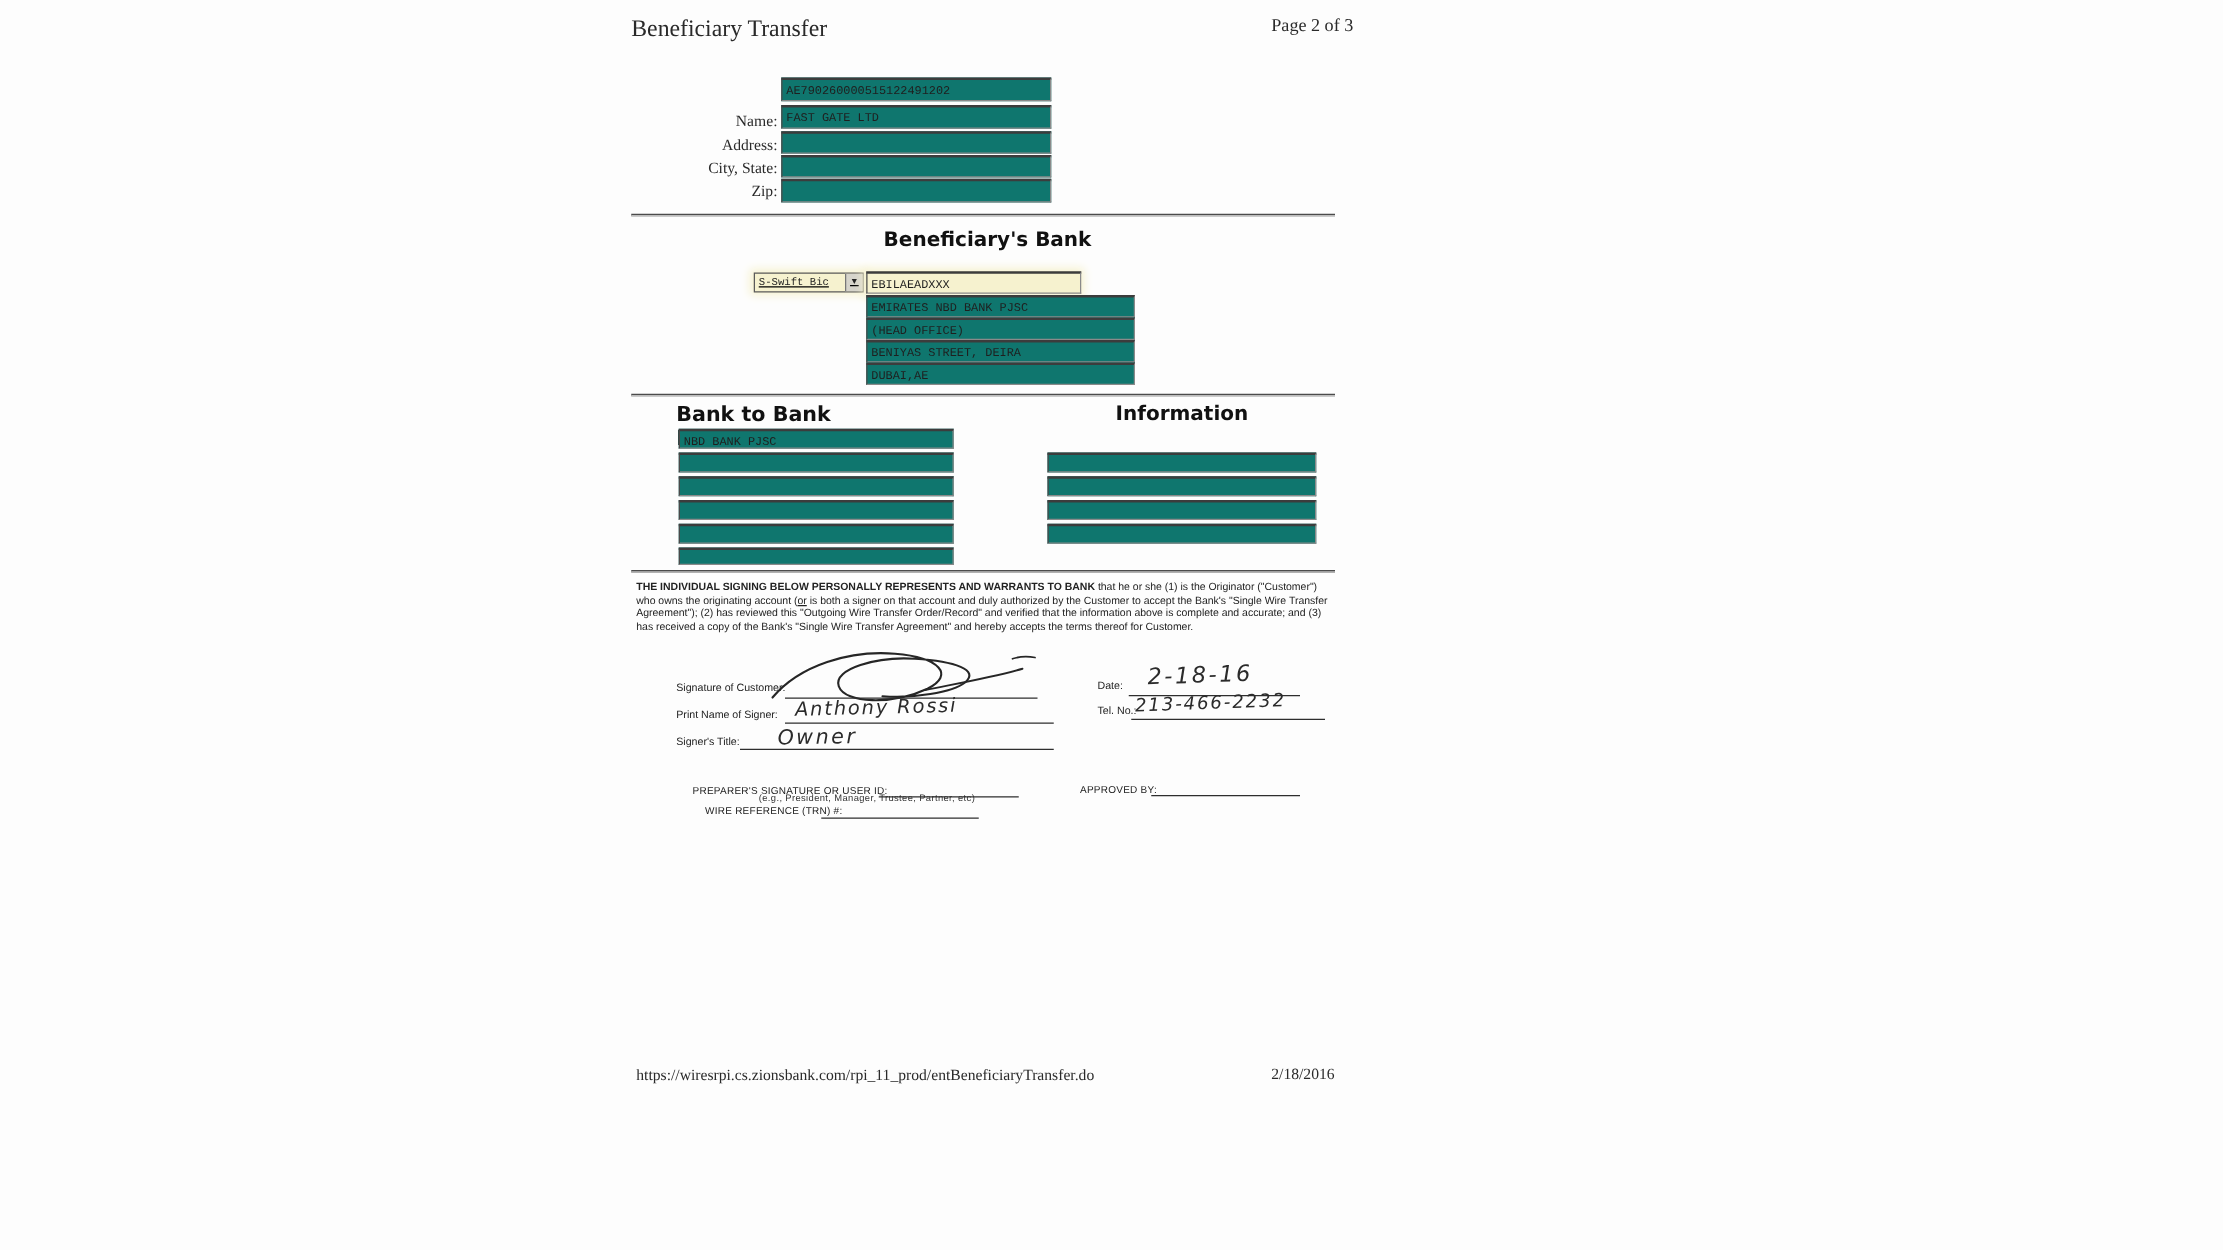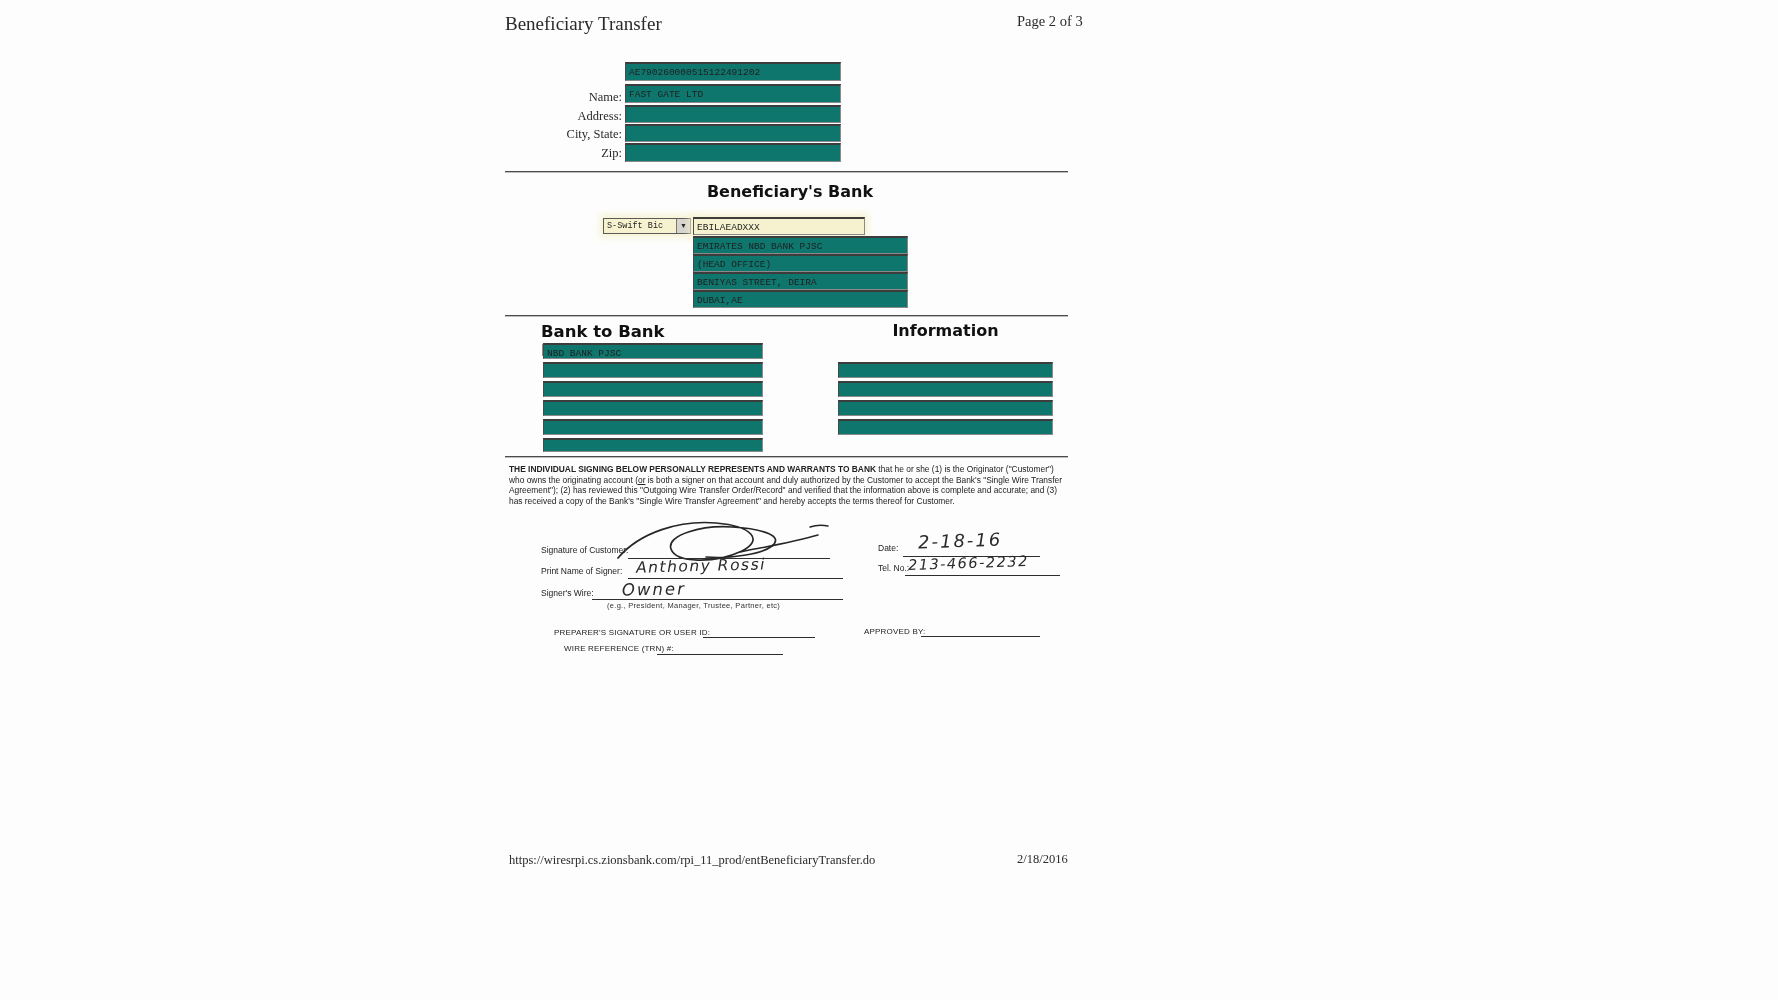--- a/index.html
+++ b/index.html
@@ -13,21 +13,21 @@
   .fieldbox .val { font-family:"Liberation Mono","DejaVu Sans Mono",monospace; font-size:9.5px; line-height:15px; padding:1px 0 0 3px; color:#1f1f1f; white-space:nowrap; overflow:hidden; }
   .label-r { text-align:right; font-size:12.5px; }
   .divider { height:2px; background:#4b4b4b; border-bottom:1px solid #bdbdbd; }
   .hline { height:1px; background:#2e2e2e; }
   .smalllabel { font-size:8.5px; color:#222; }
   .tinylabel { font-size:7.5px; color:#333; letter-spacing:0.3px; }
   .caps { font-size:8px; color:#222; letter-spacing:0.2px;padding-left:13px; }
   .hand { font-family:"DejaVu Sans", sans-serif; font-style:italic; color:var(--hand); white-space:nowrap; }
   .para { font-size:8.4px; line-height:10.6px; color:#222; text-align:left; }
   .hl { background:var(--highlight); box-shadow:0 0 7px 3px var(--highlight); }
-  .ddl { display:flex; align-items:flex-end; border:1px solid #5a5a5a; }
+  .ddl { display:flex; align-items:flex-end; border:1px solid #5a5a5a;text-decoration:underline; }
   .ddl .txt { flex:1; font-family:"Liberation Mono","DejaVu Sans Mono",monospace; font-size:8.5px; line-height:14px; padding-left:3px; color:#1f1f1f; white-space:nowrap; }
   .ddl .arrow { width:14px; background:#d6d4cb; border-left:1px solid #777; color:#222; font-size:7px; line-height:14px; text-align:center; }
 </style>
 </head>
 <body>
 
 <div id="screen">
 
   <div class="abs serif" style="left:505px; top:13px; font-size:19px;">Beneficiary Transfer</div>
   <div class="abs serif" style="left:1017px; top:13px; font-size:14.5px;">Page 2 of 3</div>
@@ -138,24 +138,24 @@
   <div class="abs hline" style="left:903px; top:556px; width:137px;"></div>
 
   <div class="abs smalllabel" style="left:541px; top:566px;">Print Name of Signer:</div>
   <div class="abs hand" style="left:636px; top:557px; font-size:15.5px; letter-spacing:1.5px; transform:rotate(-1.5deg);">Anthony Rossi</div>
   <div class="abs hline" style="left:628px; top:578px; width:215px;"></div>
 
   <div class="abs smalllabel" style="left:878px; top:563px;">Tel. No.:</div>
   <div class="abs hand" style="left:908px; top:555px; font-size:14.5px; letter-spacing:1.5px; transform:rotate(-2deg);">213-466-2232</div>
   <div class="abs hline" style="left:905px; top:575px; width:155px;"></div>
 
-  <div class="abs smalllabel" style="left:541px; top:588px;">Signer's Wire:</div>
+  <div class="abs smalllabel" style="left:541px; top:588px;">Signer's Title:</div>
   <div class="abs hand" style="left:622px; top:580px; font-size:16.5px; letter-spacing:2px; transform:rotate(-1deg);">Owner</div>
   <div class="abs hline" style="left:592px; top:599px; width:251px;"></div>
-  <div class="abs tinylabel" style="left:607px; top:601px;">(e.g., President, Manager, Trustee, Partner, etc)</div>
+  <div class="abs tinylabel" style="left:607px; top:634px;">(e.g., President, Manager, Trustee, Partner, etc)</div>
 
   <div class="abs caps" style="left:541px; top:628px;">PREPARER'S SIGNATURE OR USER ID:</div>
   <div class="abs hline" style="left:703px; top:637px; width:112px;"></div>
 
   <div class="abs caps" style="left:851px; top:627px;text-align:right;">APPROVED BY:</div>
   <div class="abs hline" style="left:921px; top:636px; width:119px;"></div>
 
   <div class="abs caps" style="left:551px; top:644px;">WIRE REFERENCE (TRN) #:</div>
   <div class="abs hline" style="left:657px; top:654px; width:126px;"></div>
 

